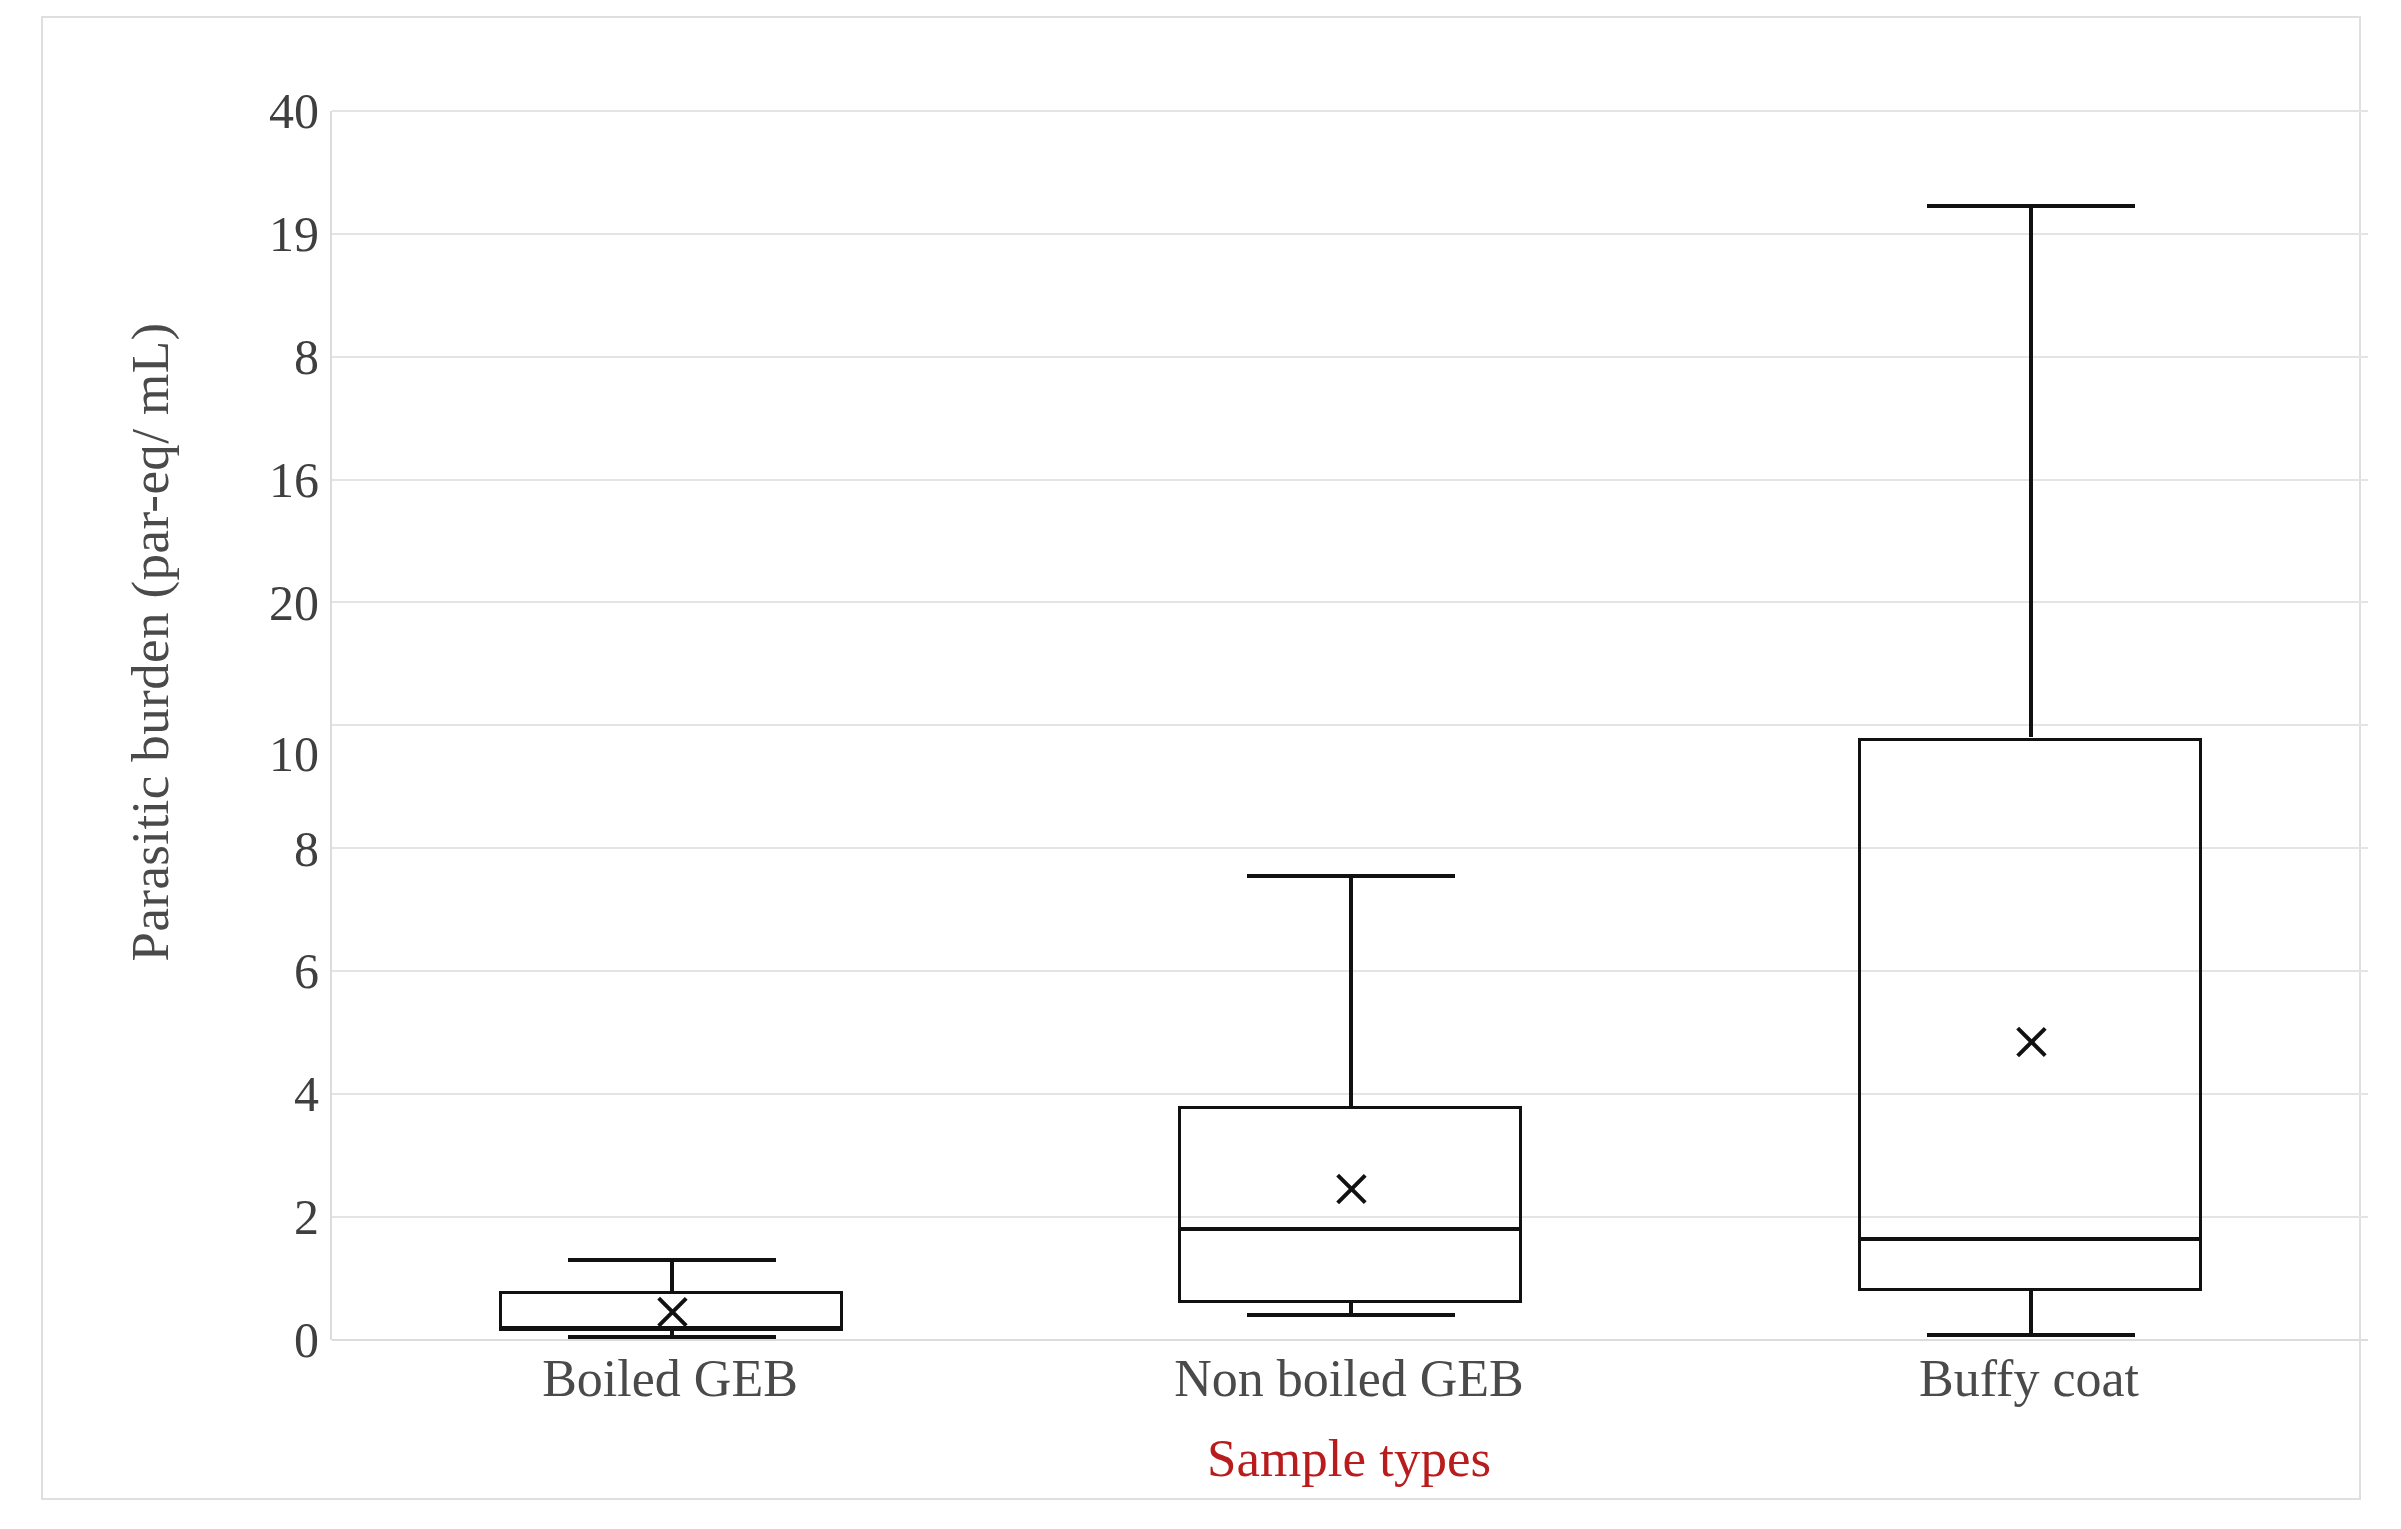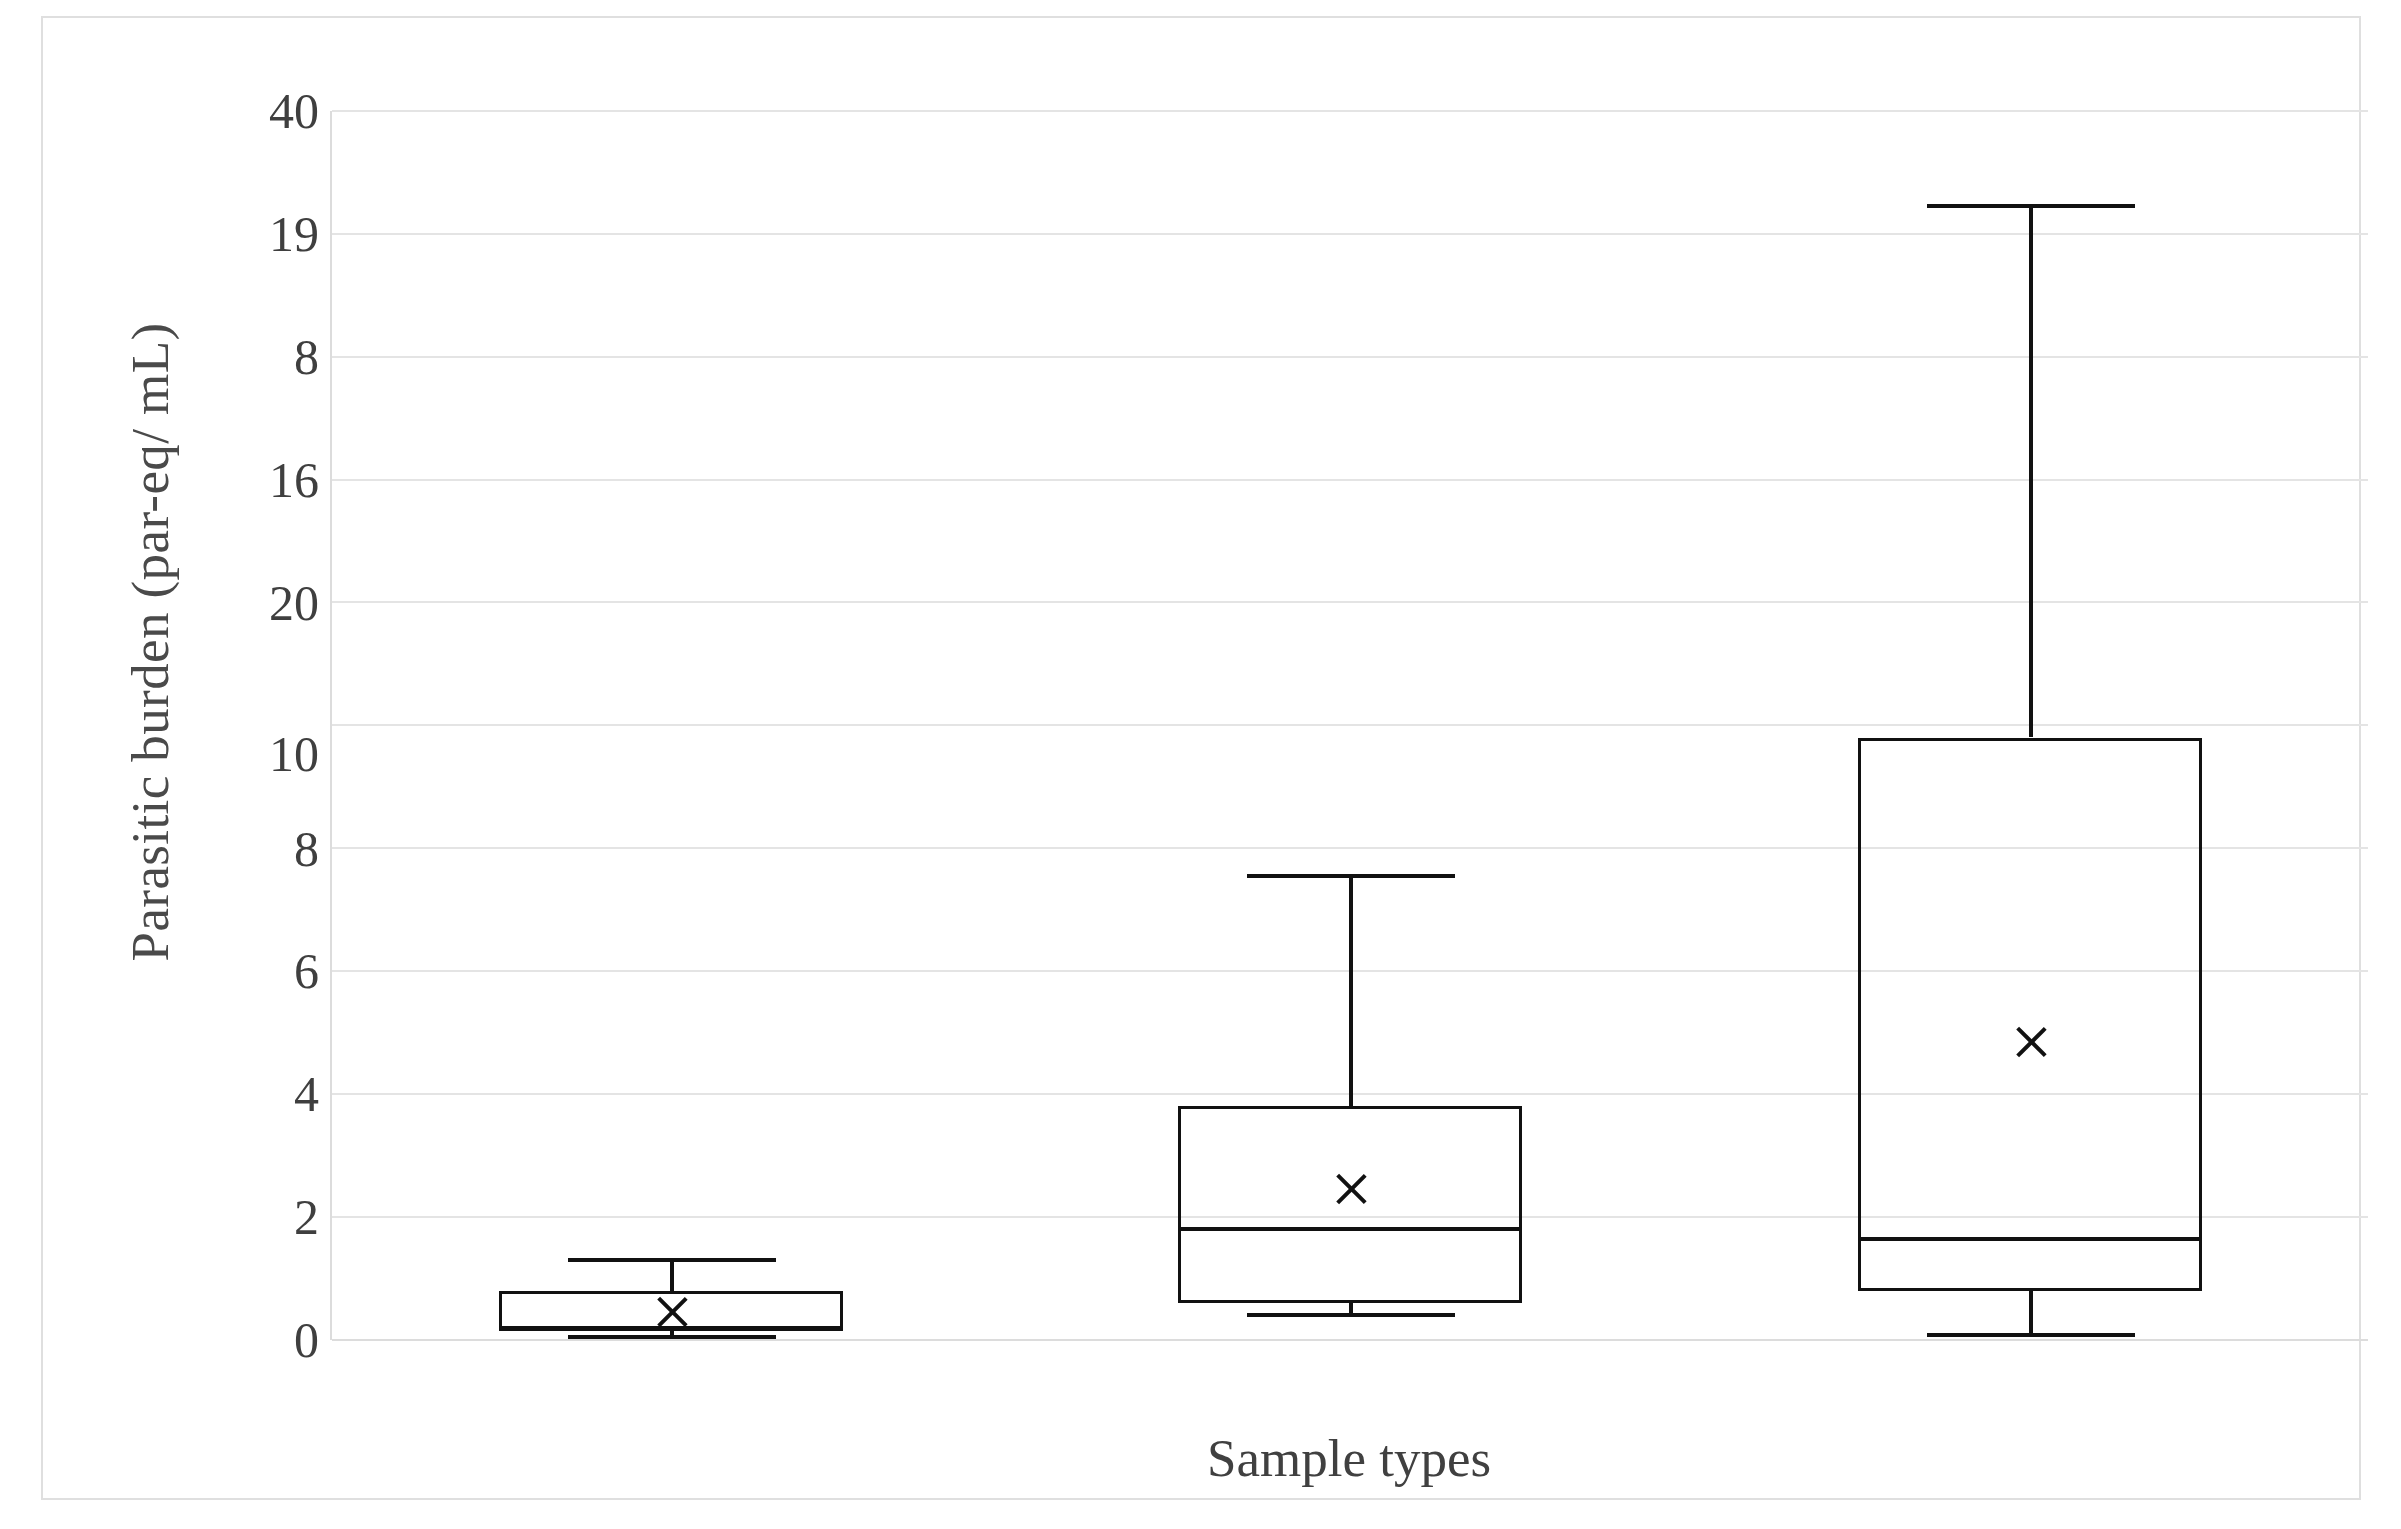--- a/index.html
+++ b/index.html
@@ -148,21 +148,21 @@
   }
 
   
   #x-axis-title {
     position: absolute;
     left: 287px;
     top: 1410px;
     width: 2038px;
     text-align: center;
     font-size: 53px;
-    color: #404040;
+    color: #b91c1c;
     white-space: nowrap;
   }
 </style>
 </head>
 <body>
 
 <div id="figure">
 
   <div id="y-axis-title">Parasitic burden (par-eq/ mL)</div>
 
@@ -218,17 +218,22 @@
           <div class="bp-whisker-line" style="left: 338px; top: 1180px; height: 44px;"></div>
           <div class="bp-cap" style="left: 236px; width: 208px; top: 93px;"></div>
           <div class="bp-cap" style="left: 236px; width: 208px; top: 1222px;"></div>
           <div class="bp-box" style="left: 167px; width: 344px; top: 627px; height: 553px;"></div>
           <div class="bp-median" style="left: 167px; width: 344px; top: 1126px;"></div>
           <div class="bp-mean" style="left: 340px; top: 931px;"></div>
         </div>
       </div>
   </div>
 
+  <div id="x-ticks">
+    <div class="x-tick" style="left: 340px;">Boiled GEB</div>
+    <div class="x-tick" style="left: 1019px;">Non boiled GEB</div>
+    <div class="x-tick" style="left: 1699px;">Buffy coat</div>
+  </div>
 
   <div id="x-axis-title">Sample types</div>
 
 </div>
 
 
 </body></html>

